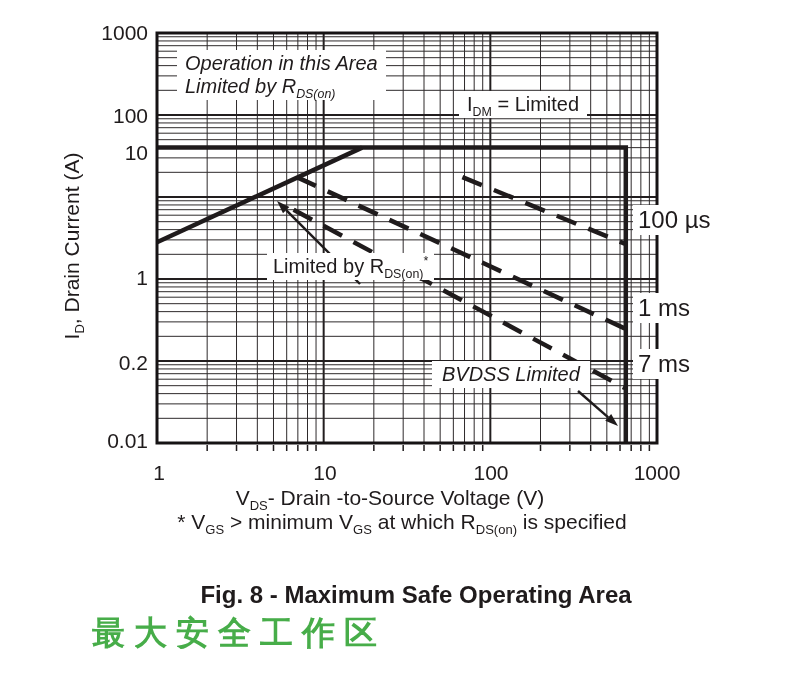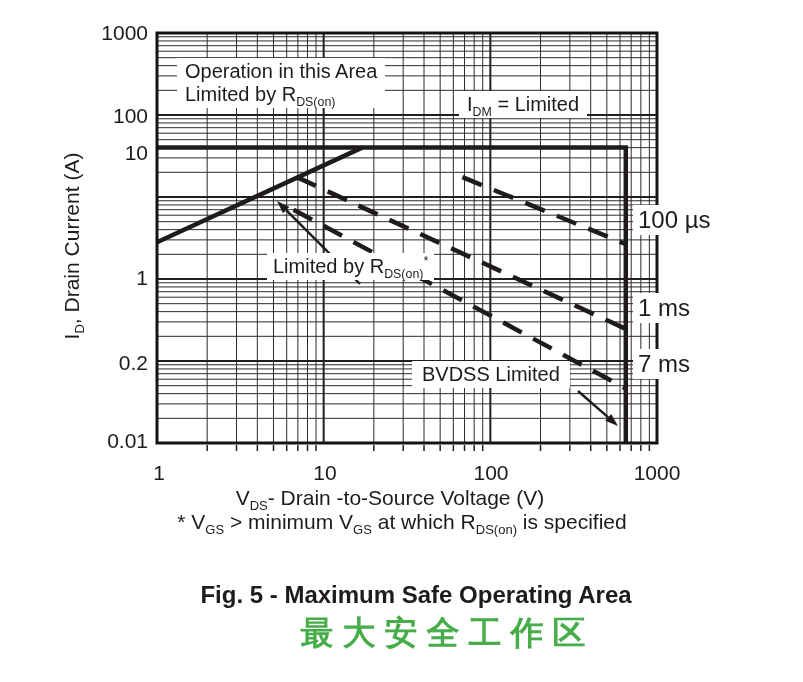--- a/index.html
+++ b/index.html
@@ -11,21 +11,21 @@
   .lbl{position:absolute;z-index:2;white-space:nowrap;color:#1f1b1c;}
   .whitebox{background:#ffffff;}
   sub{font-size:0.62em;line-height:0;}
   sup{font-size:0.62em;line-height:0;}
   .ytick{left:58px;width:90px;text-align:right;font-size:21px;}
   .xtick{width:80px;text-align:center;font-size:21px;top:461px;}
   .axis-title{font-size:21px;}
   .annot{font-size:20px;}
   .timelbl{left:633px;padding:1px 5px;font-size:24px;background:#fff;}
   .cap-en{left:30px;top:581px;width:772px;text-align:center;font-size:24px;font-weight:bold;}
-  .cap-zh{left:92px;top:611px;width:711px;text-align:center;font-size:33px;font-weight:bold;letter-spacing:9px;}
+  .cap-zh{left:92px;top:611px;width:711px;text-align:left;font-size:33px;font-weight:bold;letter-spacing:9px;}
 </style>
 </head>
 <body>
 
 <div class="stage">
 
   <svg id="chart-svg" width="803" height="682" viewBox="0 0 803 682">
       <line x1="157" y1="33" x2="157" y2="443" stroke="#221e1f" stroke-width="2"></line>
       <line x1="207.17176628732875" y1="33" x2="207.17176628732875" y2="443" stroke="#2e2a2b" stroke-width="1"></line>
       <line x1="236.52036816036198" y1="33" x2="236.52036816036198" y2="443" stroke="#2e2a2b" stroke-width="1"></line>
@@ -153,36 +153,36 @@
   </div>
 
   <div class="lbl axis-title" style="left:90px;top:486px;width:600px;text-align:center;">
     <span>V</span><sub>DS</sub><span>- Drain -to-Source Voltage (V)</span>
   </div>
 
   <div class="lbl axis-title" style="left:102px;top:510px;width:600px;text-align:center;">
     <span>* V</span><sub>GS</sub><span> &gt; minimum V</span><sub>GS</sub><span> at which R</span><sub>DS(on)</sub><span> is specified</span>
   </div>
 
-  <div class="lbl annot whitebox" style="left:177px;top:58px;padding:2px 8px;line-height:23px;">
+  <div class="lbl annot whitebox" style="left:177px;top:50px;padding:2px 8px;line-height:23px;font-style:italic;">
     <div>Operation in this Area</div>
     <div><span>Limited by R</span><sub>DS(on)</sub></div>
   </div>
 
   <div class="lbl annot whitebox" style="left:459px;top:91px;padding:2px 8px;">
     <span>I</span><sub>DM</sub><span> = Limited</span>
   </div>
 
   <div class="lbl annot whitebox" style="left:267px;top:253px;padding:2px 6px;">
     <span>Limited by R</span><sub>DS(on)</sub><sup>*</sup>
   </div>
 
 
-  <div class="lbl annot whitebox" style="left:412px;top:361px;padding:2px 10px;">BVDSS Limited</div>
+  <div class="lbl annot whitebox" style="left:432px;top:361px;padding:2px 10px;font-style:italic;">BVDSS Limited</div>
 
   <div class="lbl timelbl" style="top:205px">100 µs</div>
   <div class="lbl timelbl" style="top:293px">1 ms</div>
   <div class="lbl timelbl" style="top:349px">7 ms</div>
 
-  <div class="lbl cap-en">Fig. 5 - Maximum Safe Operating Area</div>
+  <div class="lbl cap-en">Fig. 8 - Maximum Safe Operating Area</div>
   <div class="lbl cap-zh" style="color: rgb(71, 173, 73);">最大安全工作区</div>
 
 </div>
 
 </body></html>

